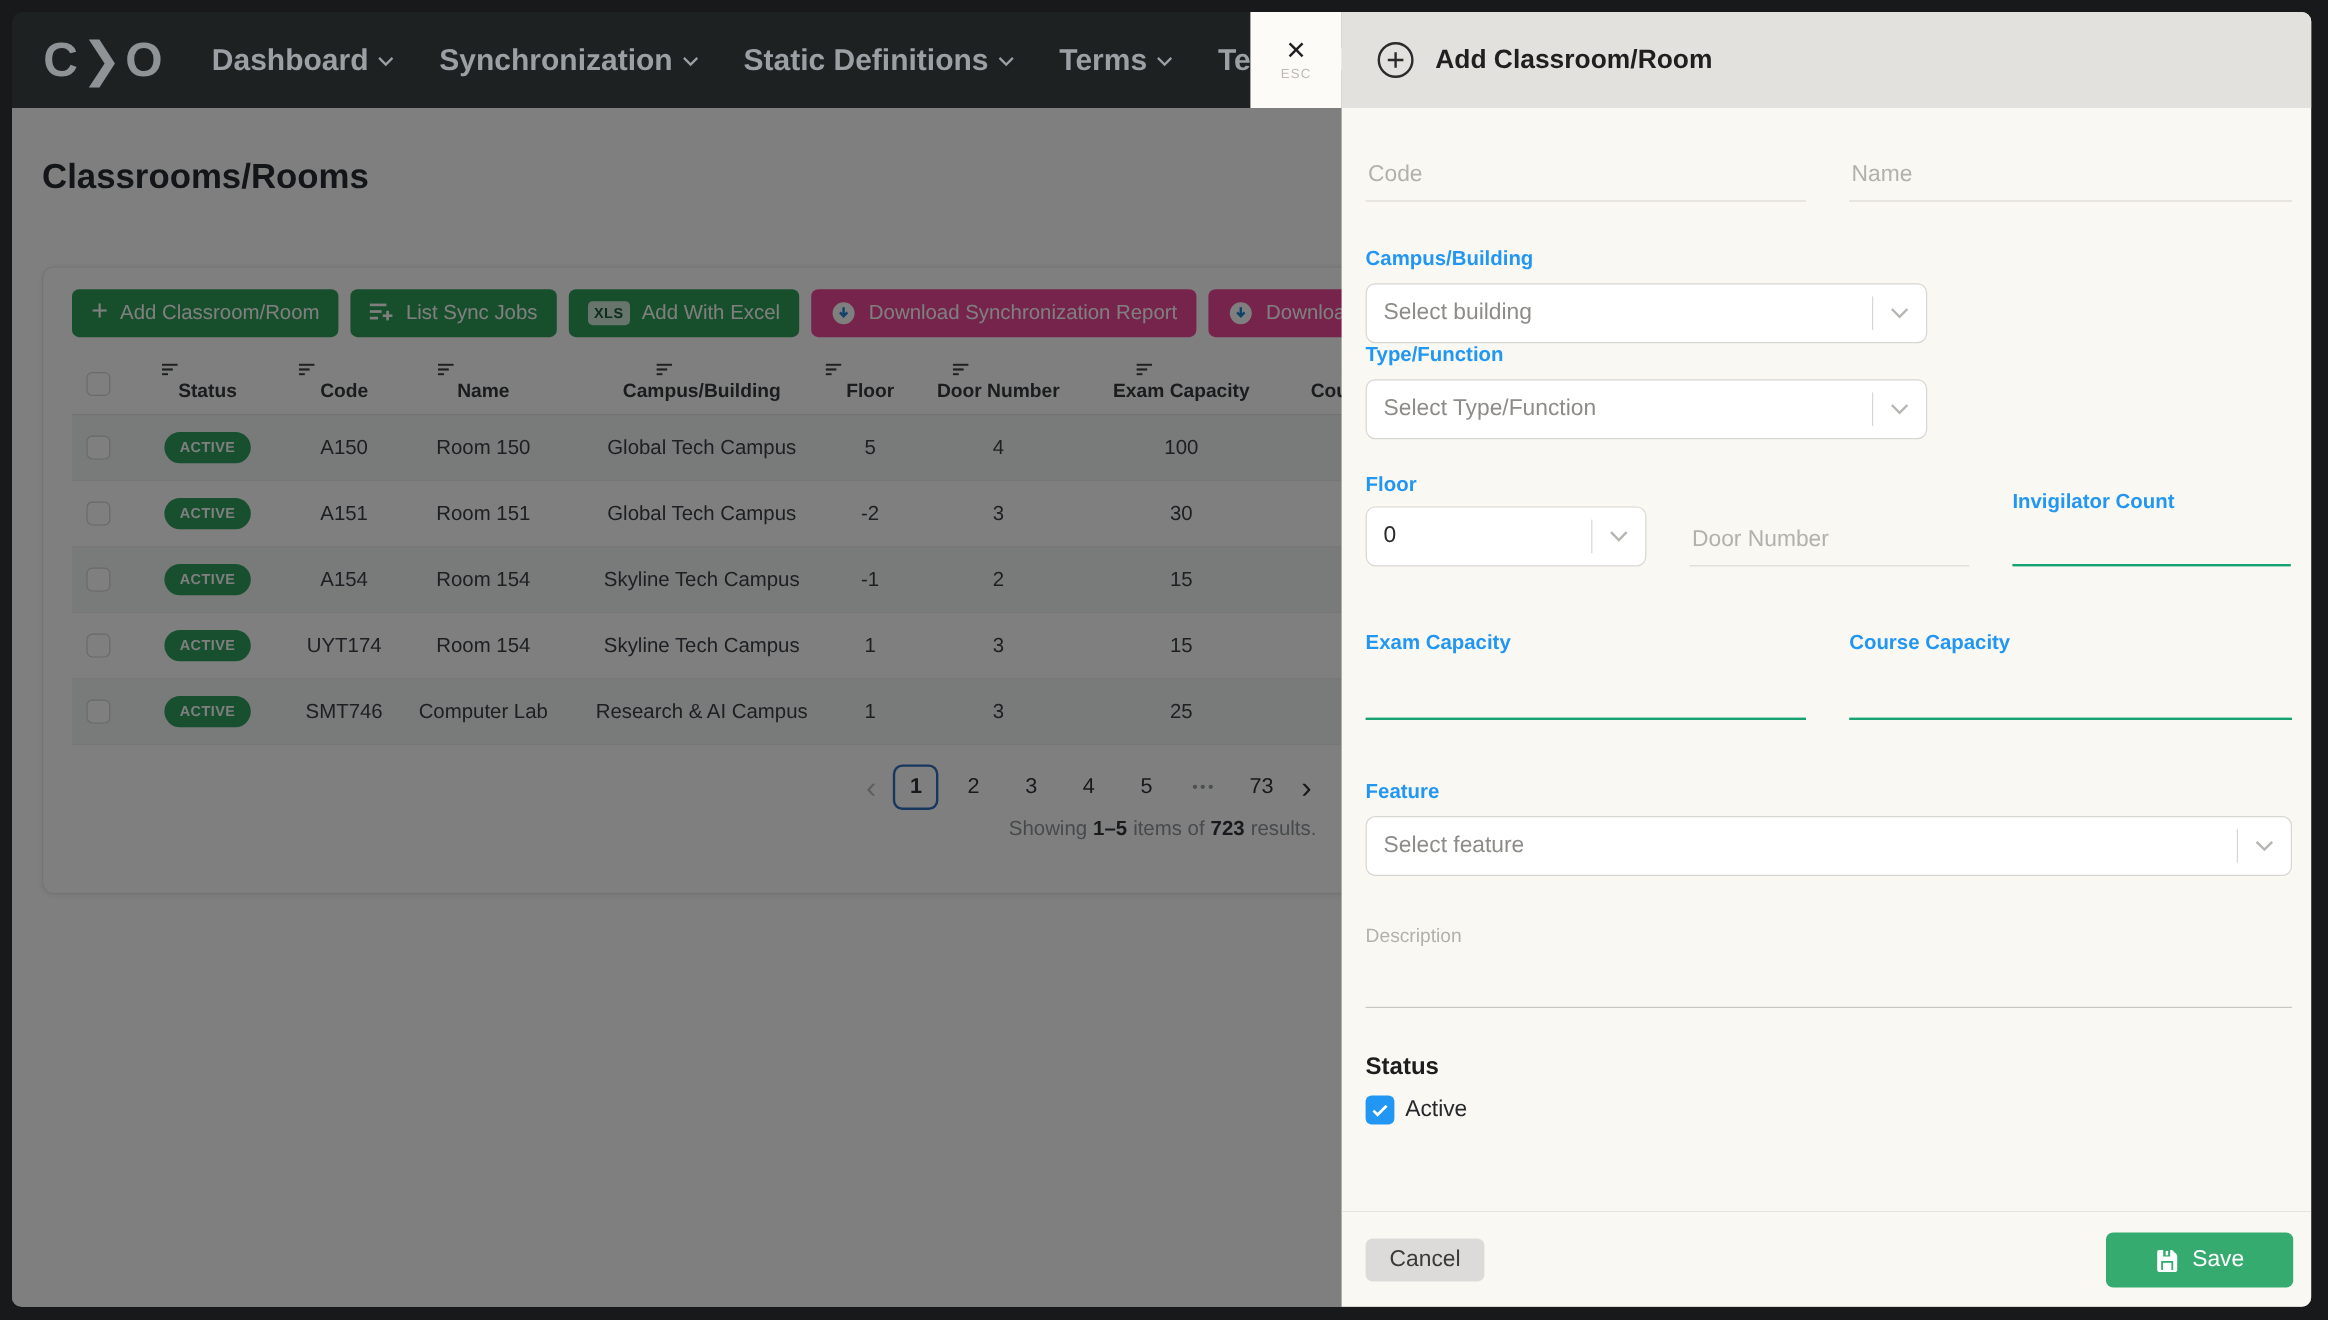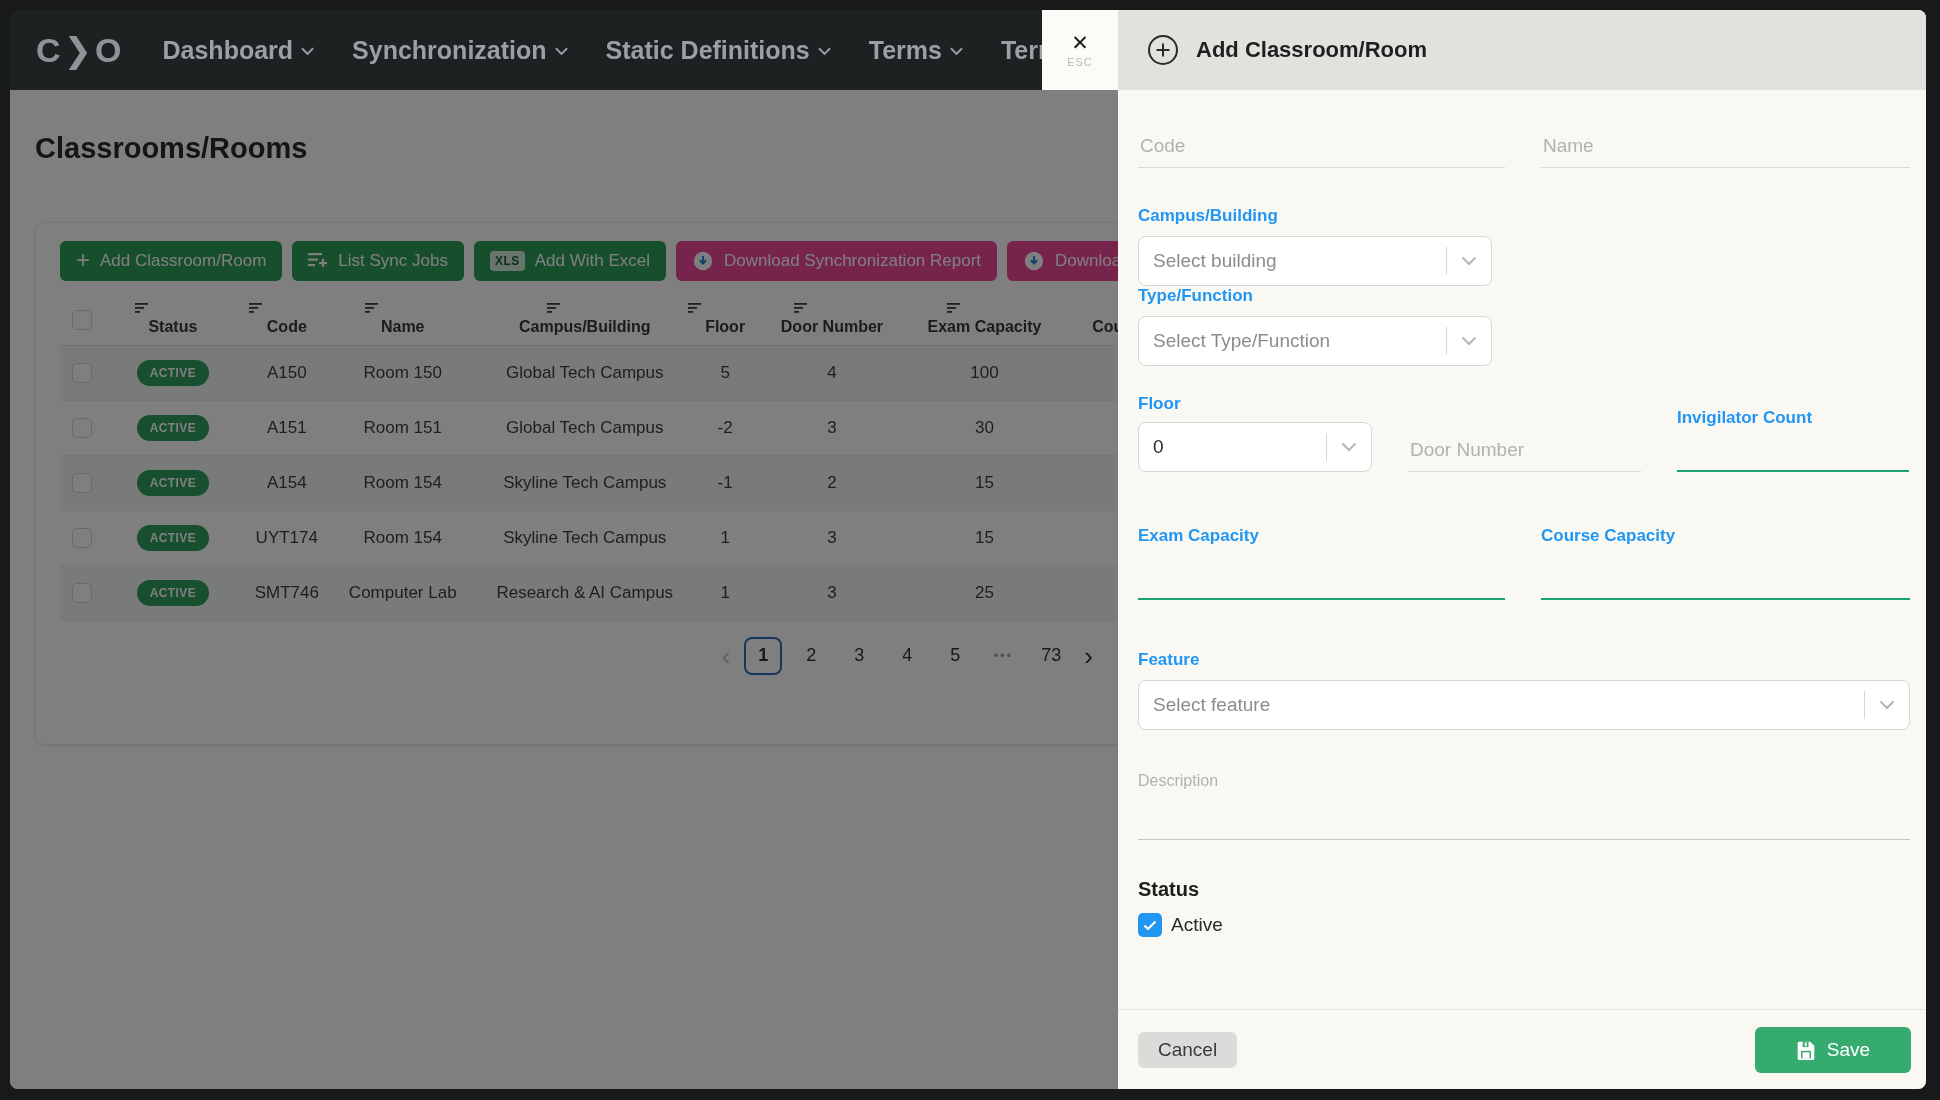--- a/index.html
+++ b/index.html
@@ -3,21 +3,21 @@
 <meta charset="utf-8">
 <style>
   * { margin:0; padding:0; box-sizing:border-box; }
   html,body { width:1940px; height:1100px; background:#17191a; font-family:"Liberation Sans","DejaVu Sans",sans-serif; overflow:hidden; }
 
   
   .app { position:absolute; left:10px; top:10px; right:14px; bottom:11px; border-radius:8px; overflow:hidden; background:#121415; display:flex; flex-direction:column; }
 
   
   .nav { height:80px; flex:0 0 80px; background:#1e2122; display:flex; align-items:center; padding:0 26px; gap:38px; }
-  .logo { font-size:34px; font-weight:900; color:#8e9396; letter-spacing:3px; white-space:nowrap; }
+  .logo { font-size:40px; font-weight:900; color:#8e9396; letter-spacing:3px; white-space:nowrap; }
   .nav-items { display:flex; align-items:center; gap:38px; }
   .nav-item { display:flex; align-items:center; gap:8px; color:#9aa0a3; font-size:25px; font-weight:600; white-space:nowrap; cursor:pointer; }
   .nav-item svg { margin-top:3px; }
 
   
   .content { flex:1; background:#ffffff; position:relative; overflow:hidden; }
   .page-title { position:absolute; left:25px; top:42px; font-size:29px; font-weight:700; color:#262b30; }
 
   .card { position:absolute; left:25px; top:132px; width:1115px; height:523px; background:#fff; border:1px solid #e9e9e9; border-radius:10px; box-shadow:0 1px 5px rgba(0,0,0,.07); padding:18px 24px 0 24px; overflow:hidden; }
 
@@ -70,21 +70,21 @@
   .u-input::placeholder { color:#b3b1ad; }
   .u-input.green-line { border-bottom:2px solid #17a274; }
   .field-label { color:#2196f3; font-size:17px; font-weight:600; }
   .mt38{margin-top:38px;} .mt34{} .mt28{margin-top:28px;} .mt54{margin-top:54px;} .mt66{margin-top:50px;} .mt30{margin-top:30px;} .mt12{margin-top:12px;} .mt10{margin-top:10px;} .mt8{margin-top:8px;}
 
   .select-box { height:50px; background:#fff; border:1px solid #d8d6d2; border-radius:8px; display:flex; align-items:center; padding:0 0 0 14px; cursor:pointer; }
   .select-box .sel-text { flex:1; font-size:19px; color:#8e8c88; }
   .select-box .sel-text.value { color:#2b2b2b; }
   .select-box .sel-divider { width:1px; height:28px; background:#d8d6d2; }
   .select-box .sel-caret { width:44px; display:flex; align-items:center; justify-content:center; }
-  .w432 { width:354px; }
+  .w432 { width:468px; }
 
   .desc-area { height:80px; border-bottom:1px solid #c9c7c3; padding-top:12px; font-size:16px; color:#b3b1ad; }
 
   .status-label { font-size:20px; font-weight:700; color:#1d1d1d; }
   .check-row { display:flex; align-items:center; gap:9px; }
   .checkbox-checked { width:24px; height:24px; border-radius:5px; background:#2196f3; display:flex; align-items:center; justify-content:center; cursor:pointer; }
   .check-label { font-size:19px; color:#27292c; }
 
   .drawer-footer { flex:0 0 80px; border-top:1px solid #e7e5e1; display:flex; align-items:center; justify-content:space-between; padding:0 15px 0 20px; border-radius:0 0 8px 0; }
   .btn-cancel { height:36px; padding:0 20px; background:#dcdbd9; border:none; border-radius:6px; font-size:19px; color:#3a3a3a; font-family:inherit; cursor:pointer; }
@@ -355,20 +355,27 @@
             <div class="page-item">2</div>
             <div class="page-item">3</div>
             <div class="page-item">4</div>
             <div class="page-item">5</div>
             <div class="page-item dots">•••</div>
             <div class="page-item">73</div>
           </div>
         <span class="pg-chevron pg-next">›</span>
       </div>
 
+      <div class="showing">
+        <span>Showing</span>
+        <b>1–5</b>
+        <span>items of</span>
+        <b>723</b>
+        <span>results.</span>
+      </div>
     </div>
 
     <div class="mask"></div>
   </div>
 </div>
 
 <button class="esc-btn">
   <span class="esc-x">✕</span>
   <span class="esc-label">ESC</span>
 </button>

